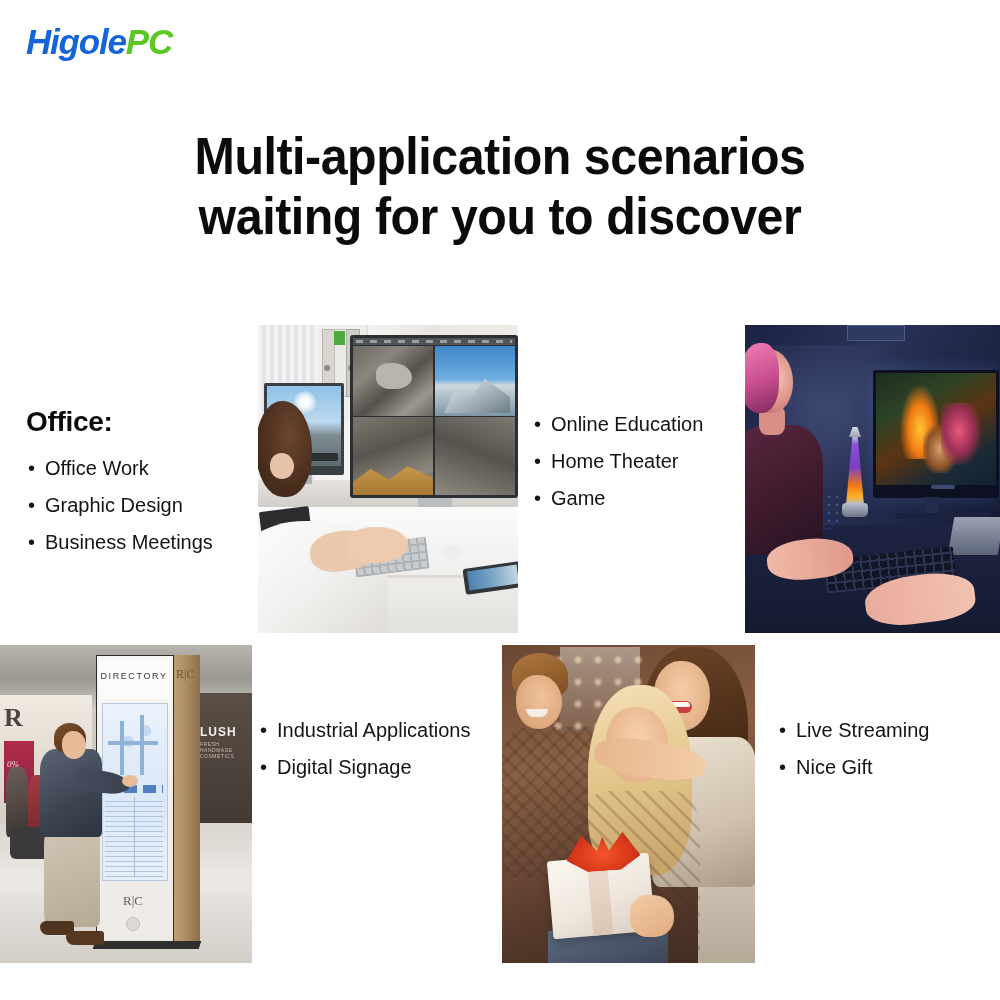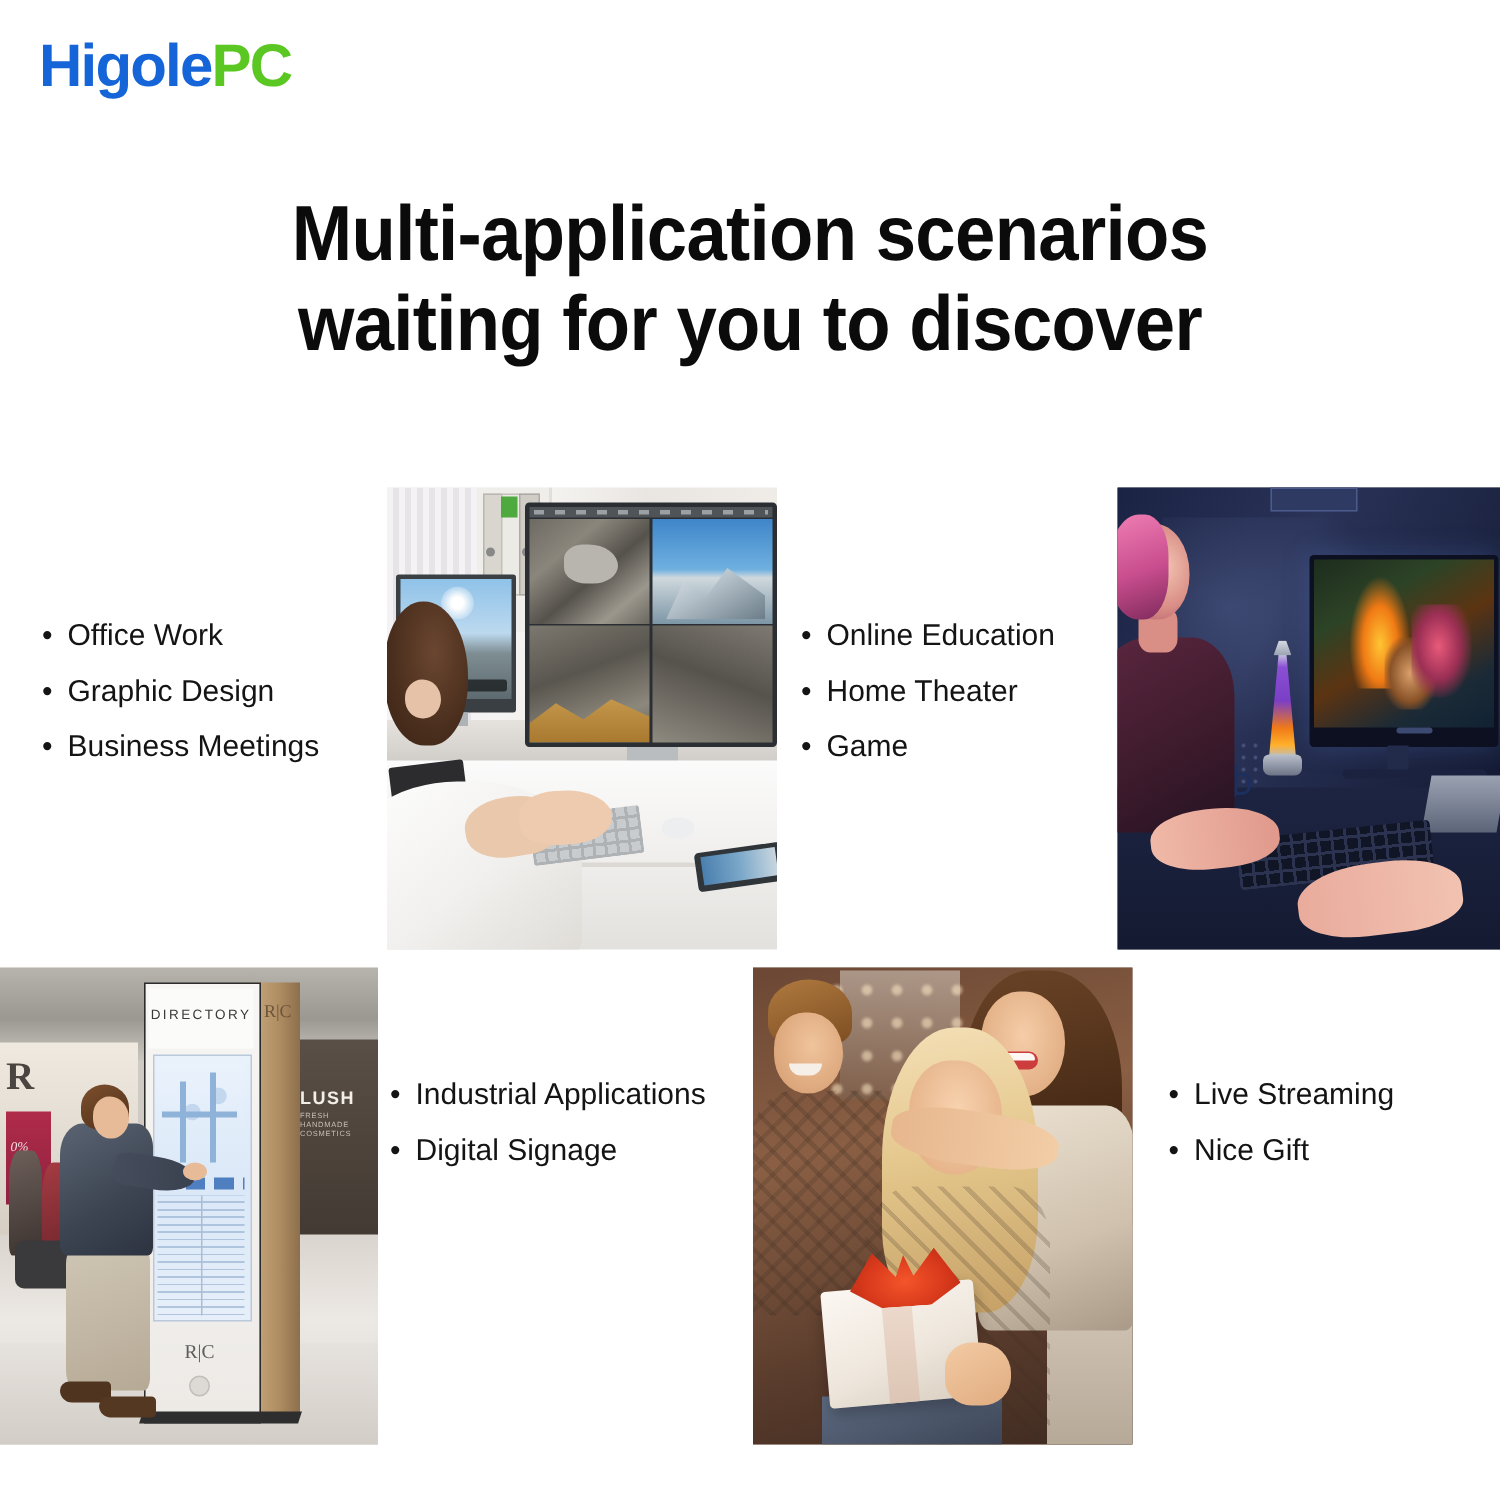--- a/index.html
+++ b/index.html
@@ -15,22 +15,23 @@
     font-family: "Liberation Sans", sans-serif;
     color: #111111;
   }
 
   
   #logo {
     position: absolute;
     left: 26px;
     top: 24px;
     font-family: "Liberation Sans", sans-serif;
-    font-size: 40px;
+    font-size: 35px;
     font-weight: bold;
+    font-style: italic;
     letter-spacing: -1.2px;
     line-height: 1;
     white-space: nowrap;
   }
   #logo .lg-blue  { color: #1565D8; }
   #logo .lg-green { color: #5BC722; }
 
   
   #headline {
     position: absolute;
@@ -515,20 +516,21 @@
   <div class="ph-layer gf-r-arm"></div>
 
   <div class="ph-layer gf-jeans"></div>
   <div class="ph-layer gf-box"></div>
   <div class="ph-layer gf-box-band"></div>
   <div class="ph-layer gf-bow"></div>
   <div class="ph-layer gf-hand"></div>
 </div>
 
 <div class="block" id="block-office">
+  <h2>Office:</h2>
   <ul>
     <li><span class="bullet">•</span><span>Office Work</span></li>
     <li><span class="bullet">•</span><span>Graphic Design</span></li>
     <li><span class="bullet">•</span><span>Business Meetings</span></li>
   </ul>
 </div>
 
 <div class="block" id="block-home">
   <ul>
     <li><span class="bullet">•</span><span>Online Education</span></li>

